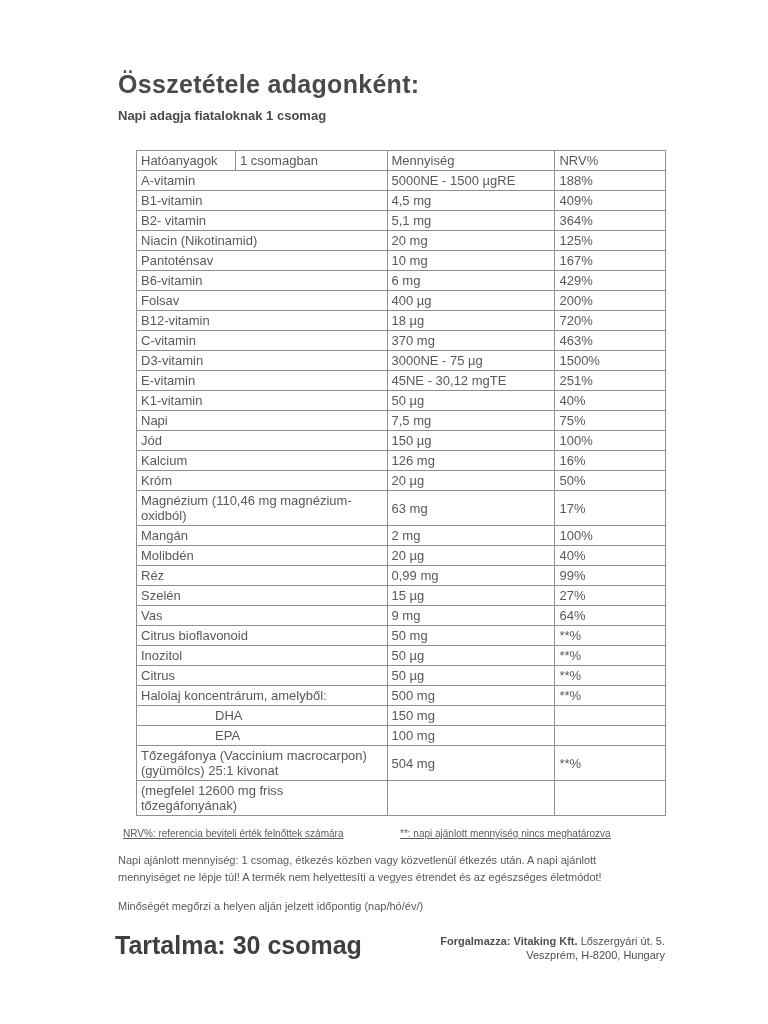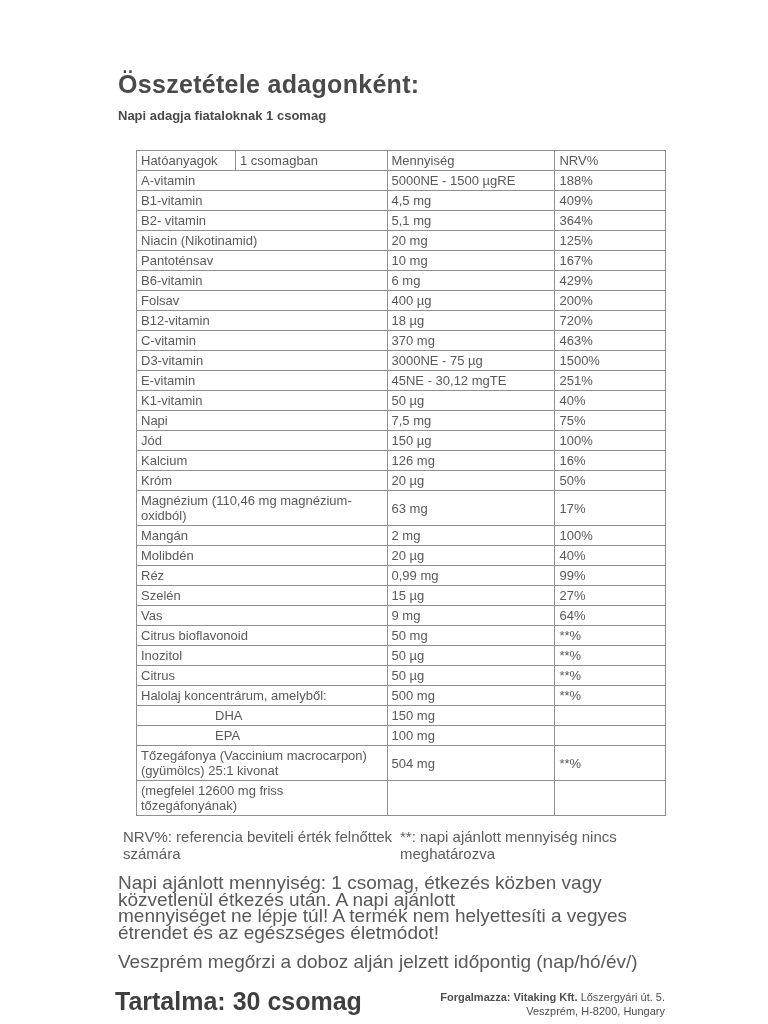--- a/index.html
+++ b/index.html
@@ -52,29 +52,30 @@
   }
   .ntable td.name-cell {
     white-space: pre-line;
   }
   .ntable tr.indent-row td.name-cell {
     padding-left: 78px;
   }
   .footnotes {
     display: flex;
     margin: 12px 0 0 5px;
-    font-size: 15px;
+    font-size: 10px;
     color: #5c5c5c;
+    text-decoration: underline;
   }
   .footnotes .fn-left {
     width: 277px;
     flex-shrink: 0;
   }
   .para {
-    font-size: 19px;
+    font-size: 11px;
     line-height: 16.5px;
     margin: 13px 0 0 0;
     white-space: pre-line;
   }
   .footer-row {
     display: flex;
     justify-content: space-between;
     align-items: flex-start;
     width: 547px;
     margin-top: 16px;
@@ -274,21 +275,21 @@
       </tbody>
   </table>
 
   <div class="footnotes">
     <span class="fn-left">NRV%: referencia beviteli érték felnőttek számára</span>
     <span class="fn-right">**: napi ajánlott mennyiség nincs meghatározva</span>
   </div>
 
   <p class="para">Napi ajánlott mennyiség: 1 csomag, étkezés közben vagy közvetlenül étkezés után. A napi ajánlott
 mennyiséget ne lépje túl! A termék nem helyettesíti a vegyes étrendet és az egészséges életmódot!</p>
-  <p class="para">Veszprém megőrzi a doboz alján jelzett időpontig (nap/hó/év/)</p>
+  <p class="para">Minőségét megőrzi a helyen alján jelzett időpontig (nap/hó/év/)</p>
 
   <div class="footer-row">
     <div class="contents-label">Tartalma: 30 csomag</div>
     <div class="distributor">
       <div><b>Forgalmazza: Vitaking Kft.</b> <span>Lőszergyári út. 5.</span></div>
       <div>Veszprém, H-8200, Hungary</div>
     </div>
   </div>
 
 </div>

